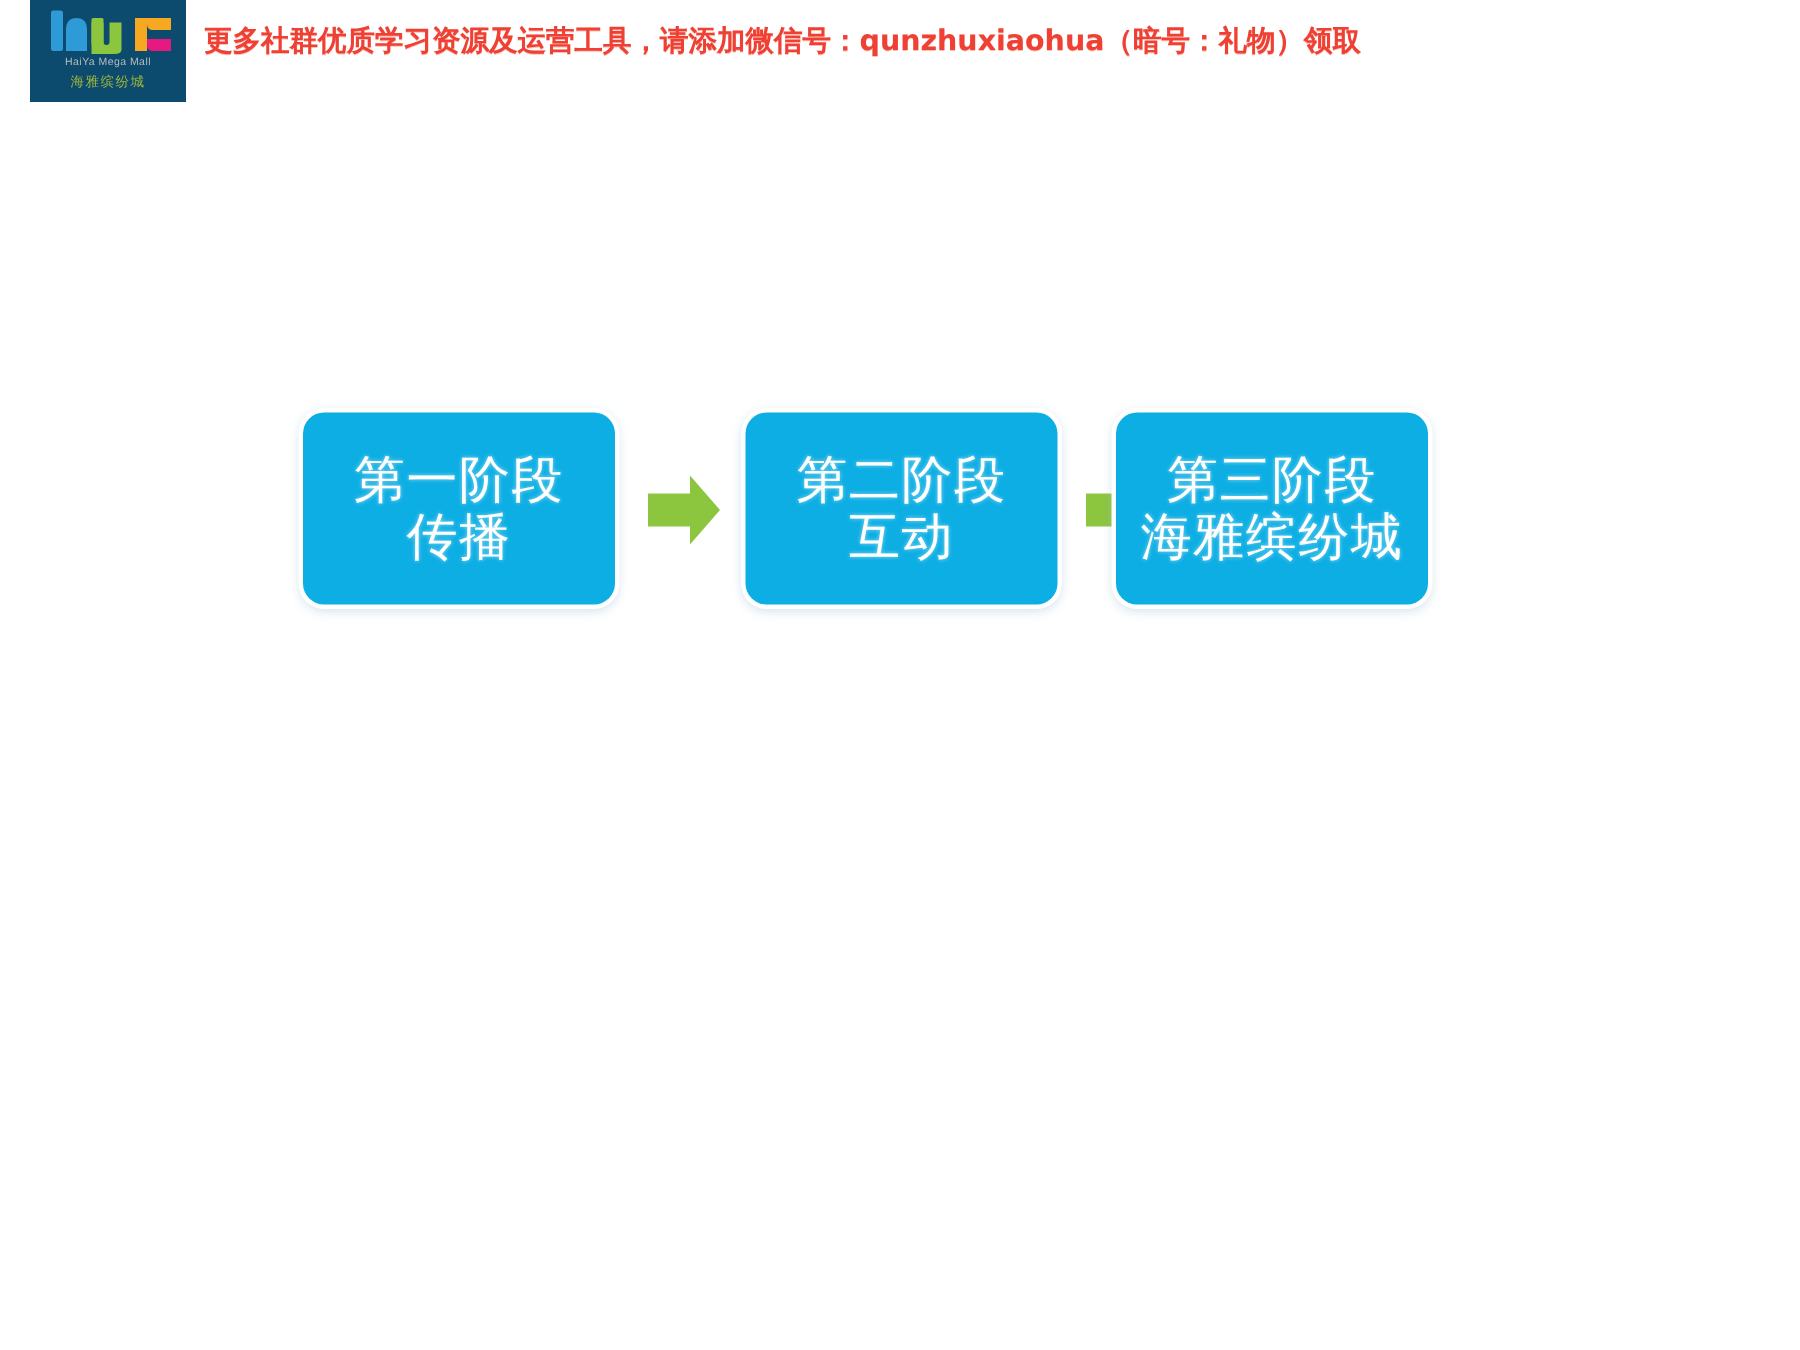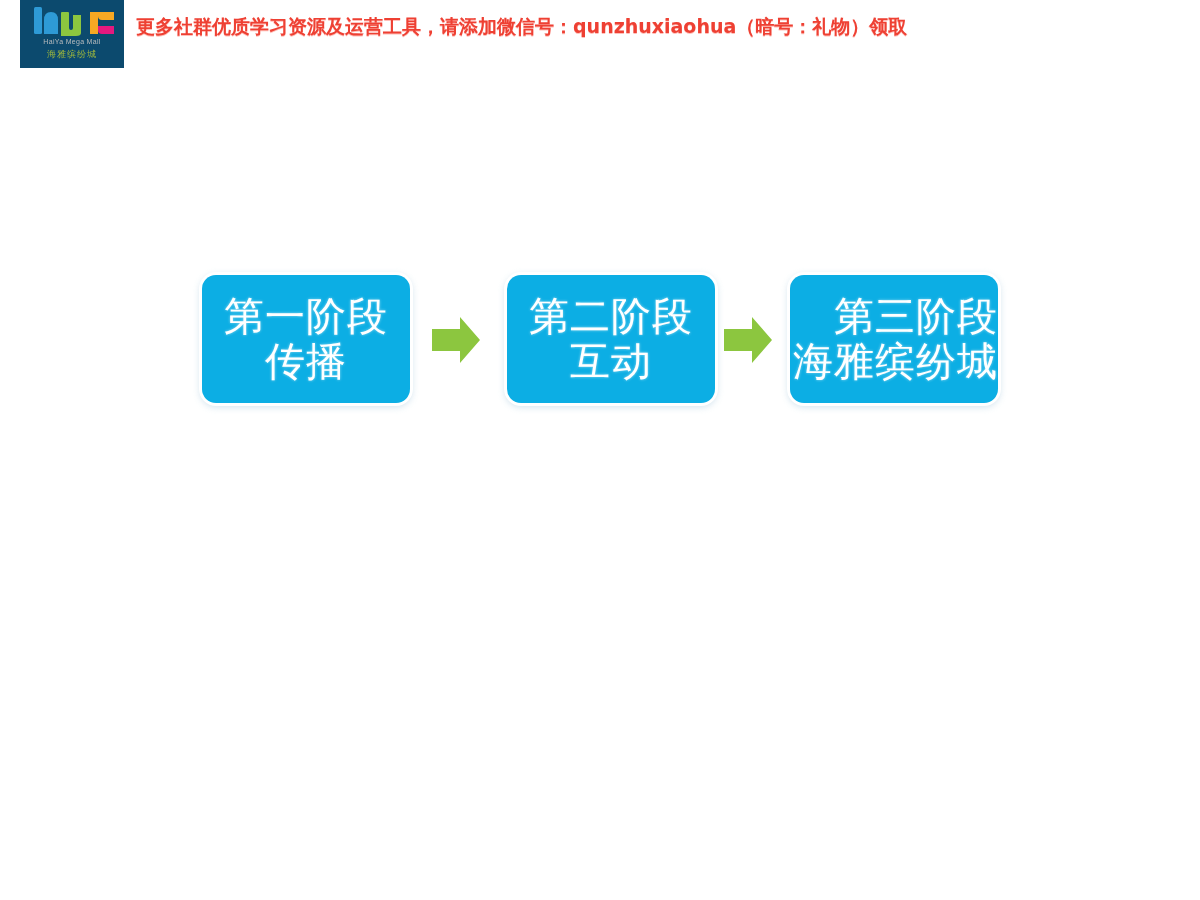--- a/index.html
+++ b/index.html
@@ -96,30 +96,30 @@
     border-radius: 14px;
     box-shadow: 0 0 0 3px #ffffff, 0 2px 7px 2px rgba(150,190,215,0.45);
     display: flex;
     flex-direction: column;
     align-items: center;
     justify-content: center;
     box-sizing: border-box;
   }
   .stage-box .line {
     color: #ffffff;
-    font-size: 40px;
+    font-size: 34px;
     line-height: 1.12;
     letter-spacing: 1px;
     font-family: "DejaVu Sans", sans-serif;
     text-shadow: 0 0 3px rgba(255,255,255,0.55);
     white-space: nowrap;
   }
   #stage-1 { left: 202px; }
-  #stage-2 { left: 497px; margin-left: 10px; }
-  #stage-3 { left: 790px; align-items: flex-end; }
+  #stage-2 { left: 497px; }
+  #stage-3 { left: 744px; }
 
   .arrow {
     position: absolute;
     top: 313px;
     width: 52px;
     height: 54px;
   }
   #arrow-1 { left: 430px; }
   #arrow-2 { left: 722px; }
 </style>

